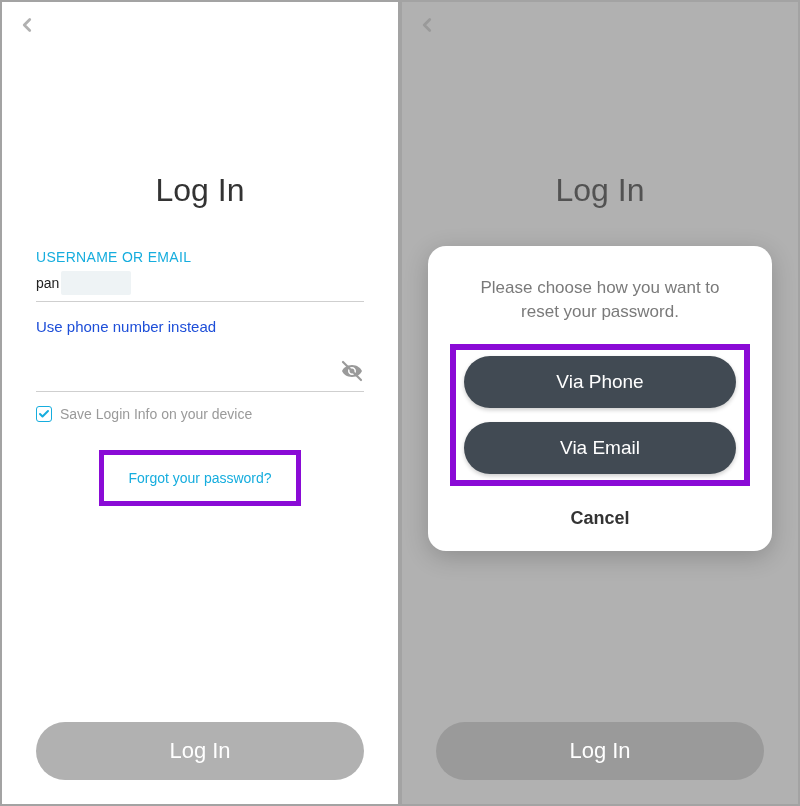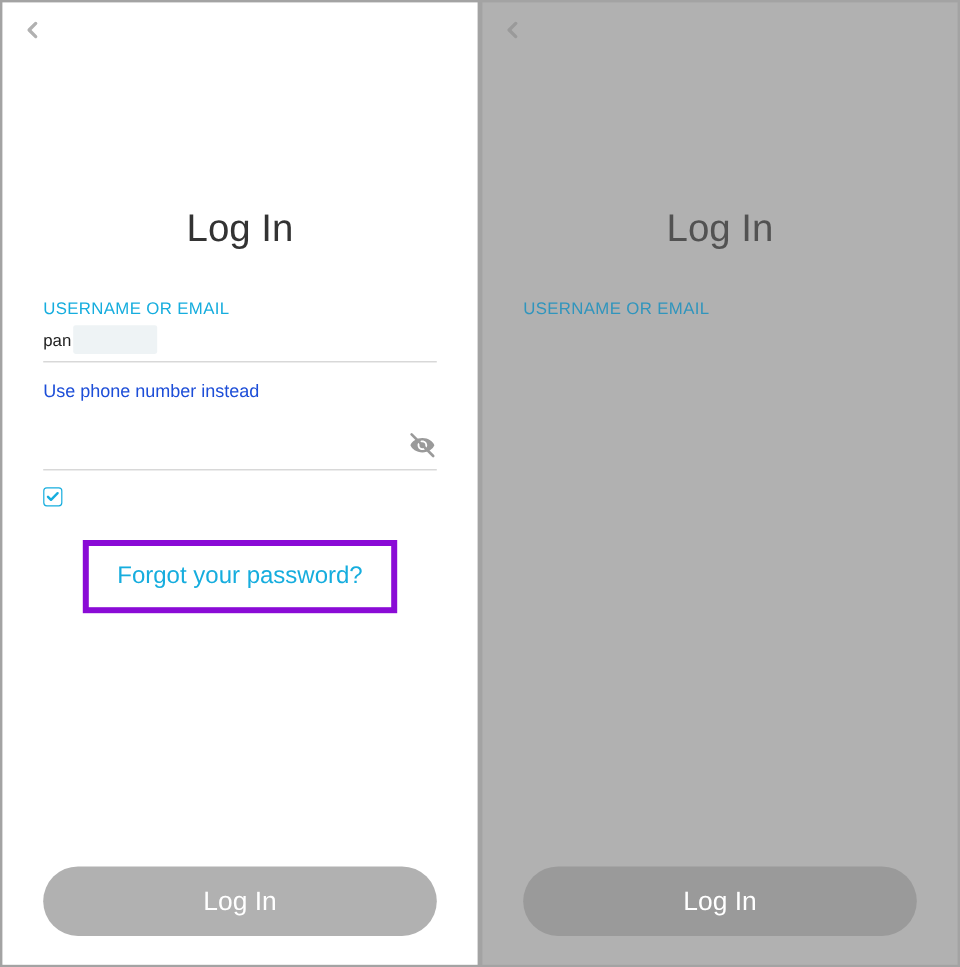--- a/index.html
+++ b/index.html
@@ -118,21 +118,21 @@
     .forgot-wrap {
       display: flex;
       justify-content: center;
     }
     .forgot-highlight {
       border: 5px solid #8a0bd6;
       padding: 14px 24px;
     }
     .forgot-link {
       color: #16adde;
-      font-size: 20px;
+      font-size: 14px;
       cursor: pointer;
       margin-top: 24px;
     }
     .login-btn {
       position: absolute;
       bottom: 24px;
       left: 34px;
       right: 34px;
       background: #b1b1b1;
       color: #fff;
@@ -227,20 +227,21 @@
         </svg>
       </span>
     </div>
 
     <div class="checkbox-row">
       <span class="checkbox">
         <svg viewBox="0 0 24 24" width="12" height="12" fill="none" stroke="currentColor" stroke-width="4" stroke-linecap="round" stroke-linejoin="round">
             <polyline points="20 6 9 17 4 12"></polyline>
           </svg>
       </span>
+      <span class="checkbox-label">Save Login Info on your device</span>
     </div>
 
     <div class="forgot-wrap">
       <div class="forgot-highlight">
         <span class="forgot-link">Forgot your password?</span>
       </div>
     </div>
   </div>
 
   <div class="login-btn">Log In</div>
@@ -252,13 +253,21 @@
         <polyline points="15 18 9 12 15 6"></polyline>
       </svg>
   </div>
   <div class="content">
     <h1 class="title">Log In</h1>
     <div class="field-label">USERNAME OR EMAIL</div>
   </div>
 
   <div class="login-btn">Log In</div>
 
+  <div class="modal">
+    <div class="modal-text">Please choose how you want to reset your password.</div>
+    <div class="modal-highlight">
+      <div class="modal-btn">Via Phone</div>
+      <div class="modal-btn">Via Email</div>
+    </div>
+    <div class="modal-cancel">Cancel</div>
+  </div>
 </div>
 
 </body></html>

